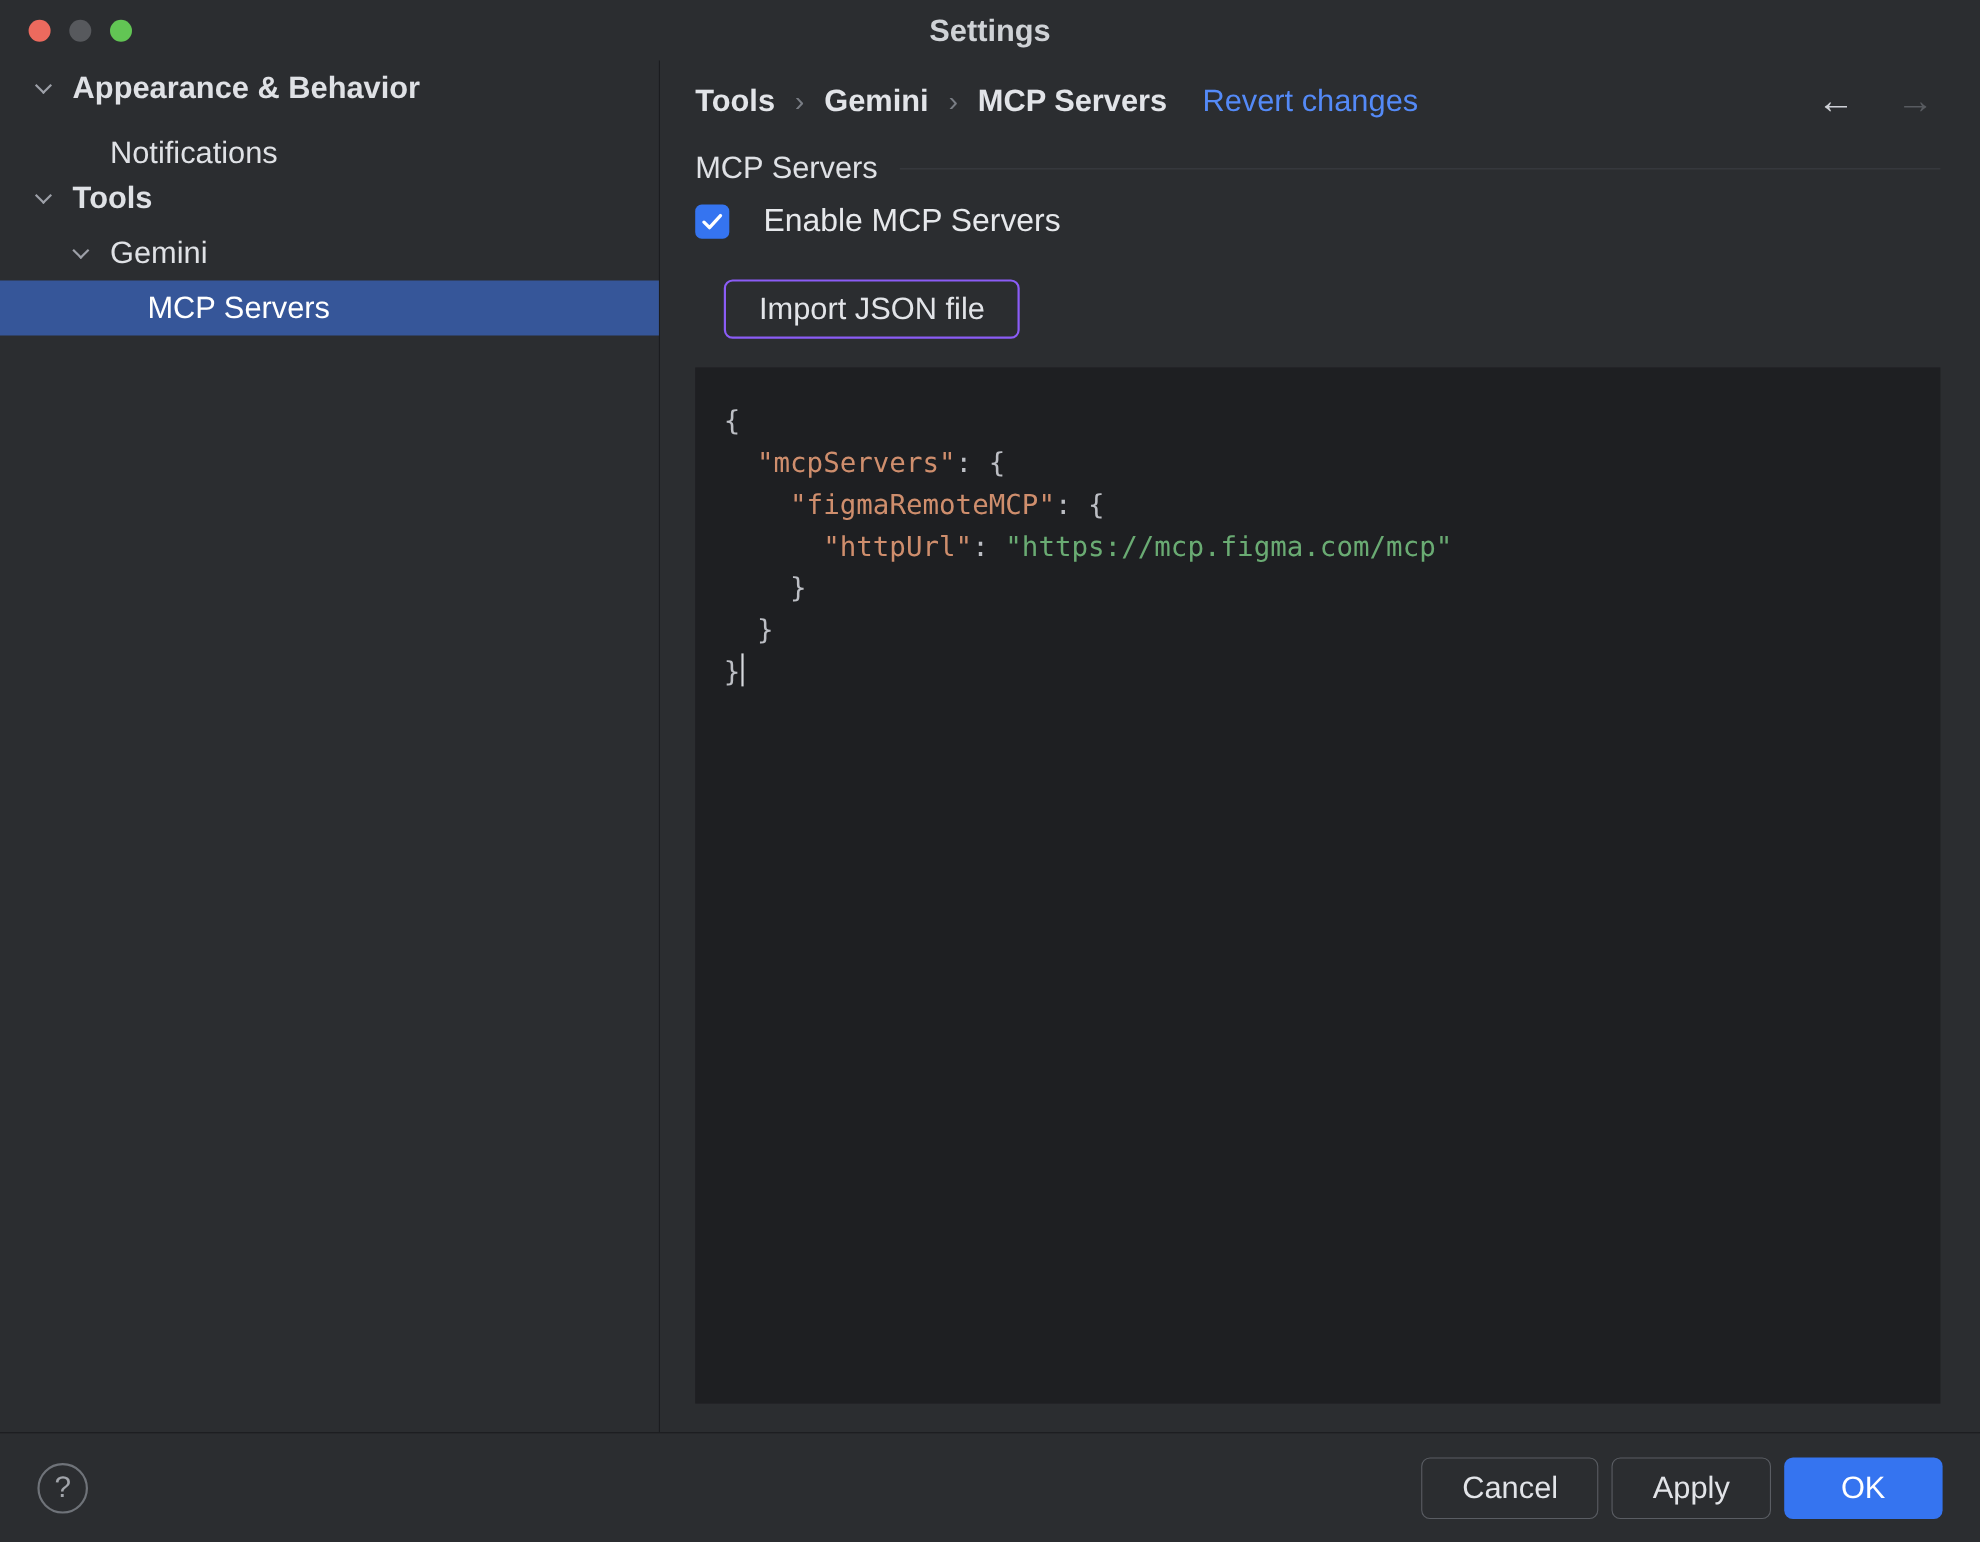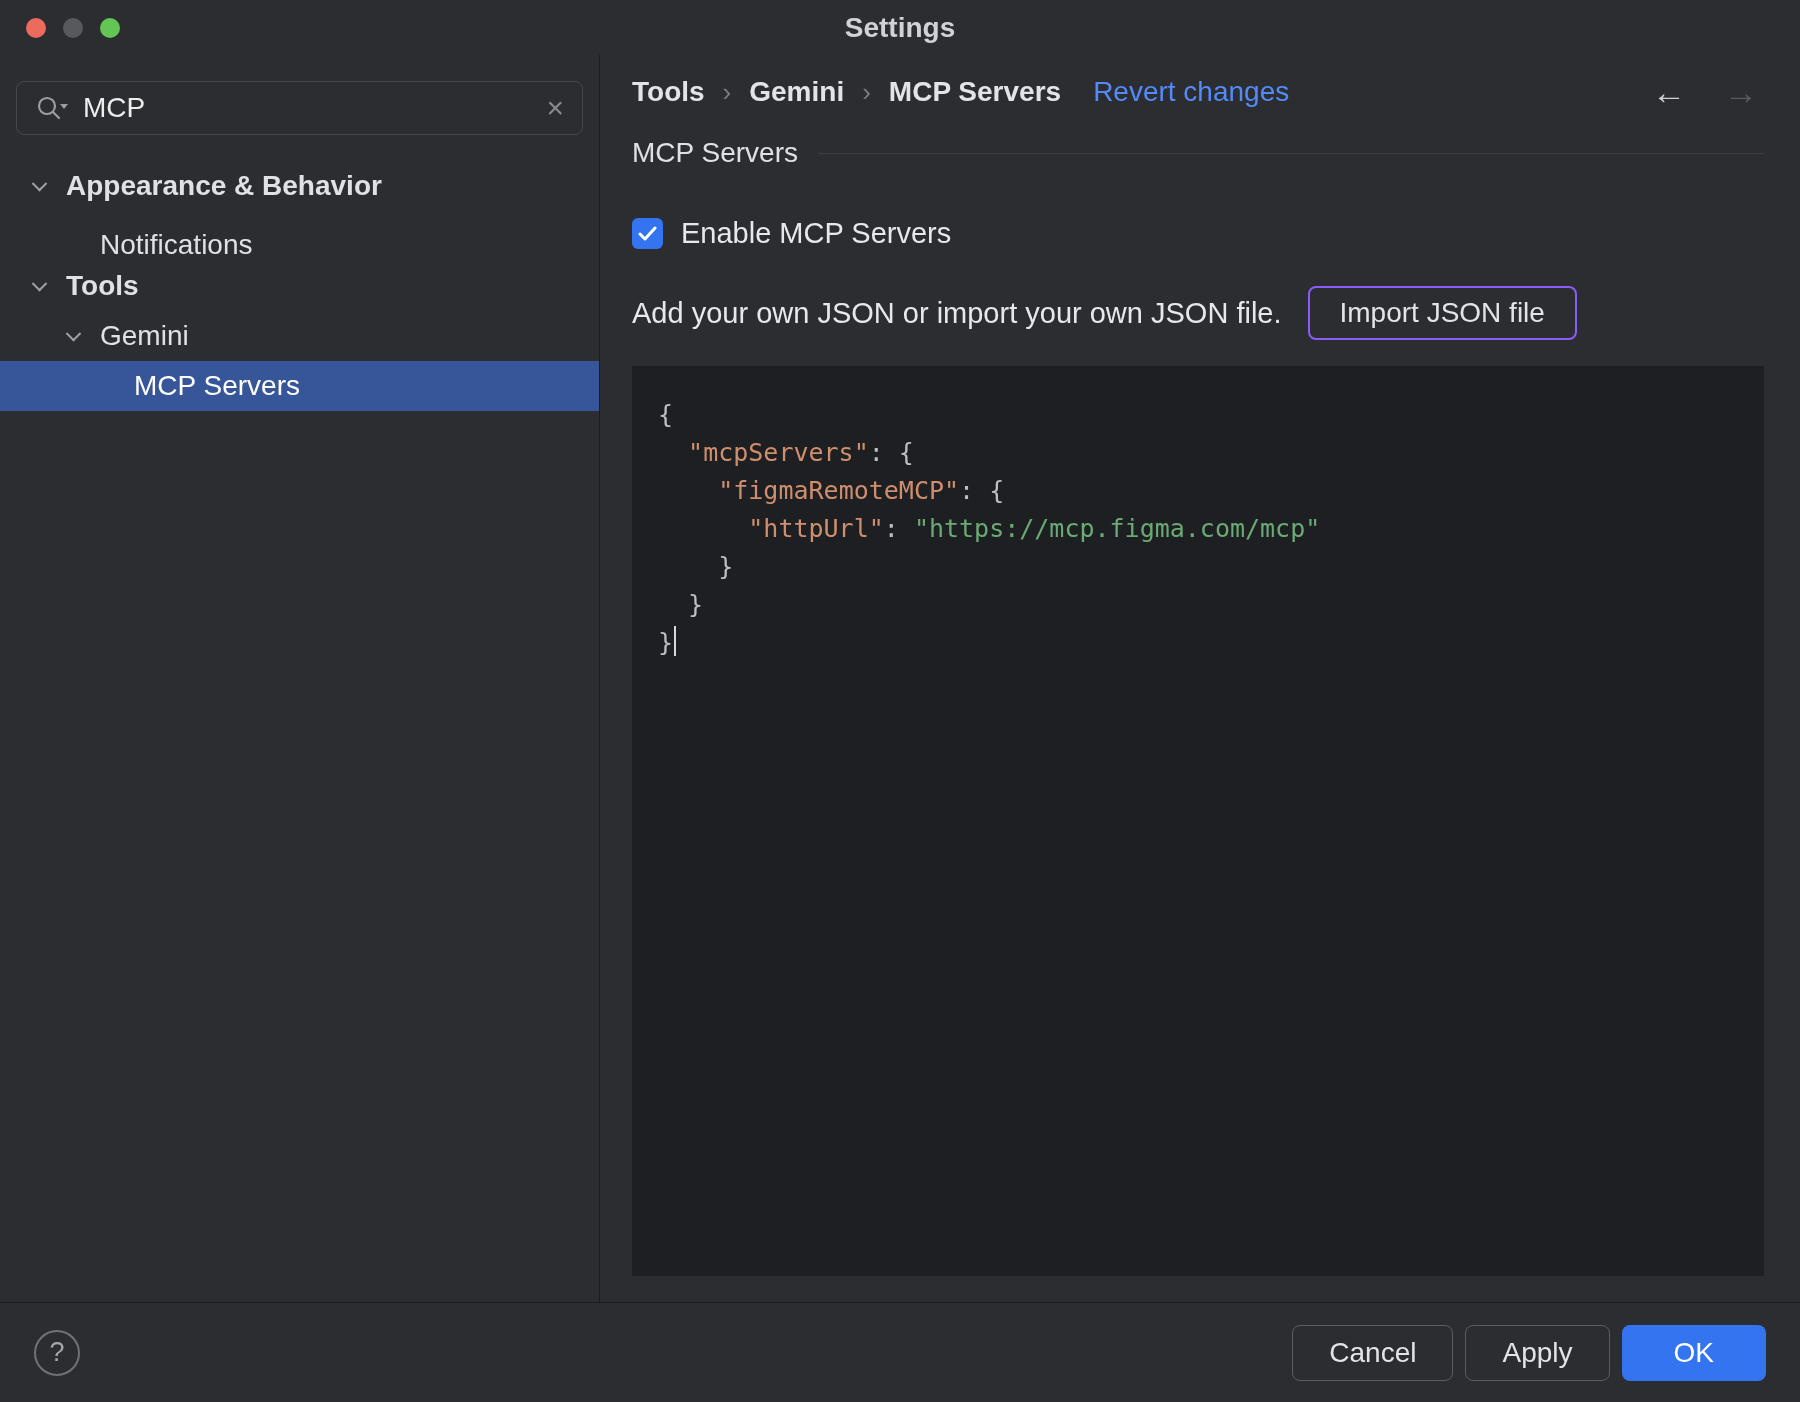--- a/index.html
+++ b/index.html
@@ -45,21 +45,21 @@
   .crumb-sep { color:#797d84; font-size:26px; }
   .revert-link { color:#548af7; margin-left:32px; font-size:28px; cursor:default; }
   .nav-arrows { margin-left:auto; display:flex; gap:38px; font-size:34px; padding-right:6px; }
   .arrow-back { color:#ced0d6; }
   .arrow-fwd { color:#585b60; }
 
   .section-header { display:flex; align-items:center; margin-top:8px; }
   .section-title { font-size:28px; color:#dfe1e5; flex:0 0 auto; }
   .section-rule { flex:1; height:1px; background:#3c3e43; margin-left:20px; }
 
-  .checkbox-row { margin-top:48px; display:flex; align-items:center; gap:18px; }
+  .checkbox-row { margin-top:16px; display:flex; align-items:center; gap:31px; }
   .checkbox { width:31px; height:31px; border-radius:6px; background:#3574f0;
               display:flex; align-items:center; justify-content:center; }
   .checkbox-label { font-size:29px; color:#e6e8eb; }
 
   .import-row { margin-top:36px; display:flex; align-items:center; }
   .import-text { font-size:29px; color:#e6e8eb; }
   .import-button { margin-left:26px; height:54px; padding:0 30px; border:2px solid #8b5cf6; border-radius:8px;
                    background:transparent; color:#e2e4e8; font-size:28px; display:flex; align-items:center;
                    font-family:"Liberation Sans", sans-serif; }
 
@@ -95,31 +95,20 @@
     <span class="light red"></span>
     <span class="light mid"></span>
     <span class="light green"></span>
   </div>
   <div class="win-title">Settings</div>
 </div>
 
 <div class="content">
 
   <aside class="sidebar">
-    <div class="search-box">
-      <span style="display:flex;align-items:center;">
-        <svg width="34" height="28" viewBox="0 0 34 28" fill="none">
-          <circle cx="12" cy="12" r="8" stroke="#9a9da3" stroke-width="2.2"></circle>
-          <line x1="18" y1="18" x2="24" y2="24" stroke="#9a9da3" stroke-width="2.2" stroke-linecap="round"></line>
-          <polygon points="25,10 33,10 29,15" fill="#9a9da3"></polygon>
-        </svg>
-      </span>
-      <span class="search-value">MCP</span>
-      <span class="clear-icon">×</span>
-    </div>
     <div class="tree" id="tree">
         <div class="tree-row" style="padding-left: 34px;">
           <span class="chevron-slot">
             <span class="chevron"></span>
           </span>
           <span style="font-weight: 700;">Appearance &amp; Behavior</span>
         </div>
         <div class="tree-row" style="padding-left: 68px; align-items: flex-end;">
           <span class="chevron-slot"></span>
           <span>Notifications</span>
@@ -168,21 +157,20 @@
     <div class="checkbox-row">
       <span class="checkbox">
         <svg width="19" height="15" viewBox="0 0 19 15" fill="none">
           <polyline points="2,8 7,13 17,2" stroke="#ffffff" stroke-width="3" fill="none" stroke-linecap="round" stroke-linejoin="round"></polyline>
         </svg>
       </span>
       <span class="checkbox-label">Enable MCP Servers</span>
     </div>
 
     <div class="import-row">
-      <span class="import-text">Add your own JSON or import your own JSON file.</span>
       <button class="import-button">Import JSON file</button>
     </div>
 
 
     <div class="editor" id="code">
         <div class="code-line"><span class="tk-p">{</span></div>
         <div class="code-line"><span class="tk-p">  </span><span class="tk-k">"mcpServers"</span><span class="tk-p">: {</span></div>
         <div class="code-line"><span class="tk-p">    </span><span class="tk-k">"figmaRemoteMCP"</span><span class="tk-p">: {</span></div>
         <div class="code-line"><span class="tk-p">      </span><span class="tk-k">"httpUrl"</span><span class="tk-p">: </span><span class="tk-s">"https://mcp.figma.com/mcp"</span></div>
         <div class="code-line"><span class="tk-p">    }</span></div>

